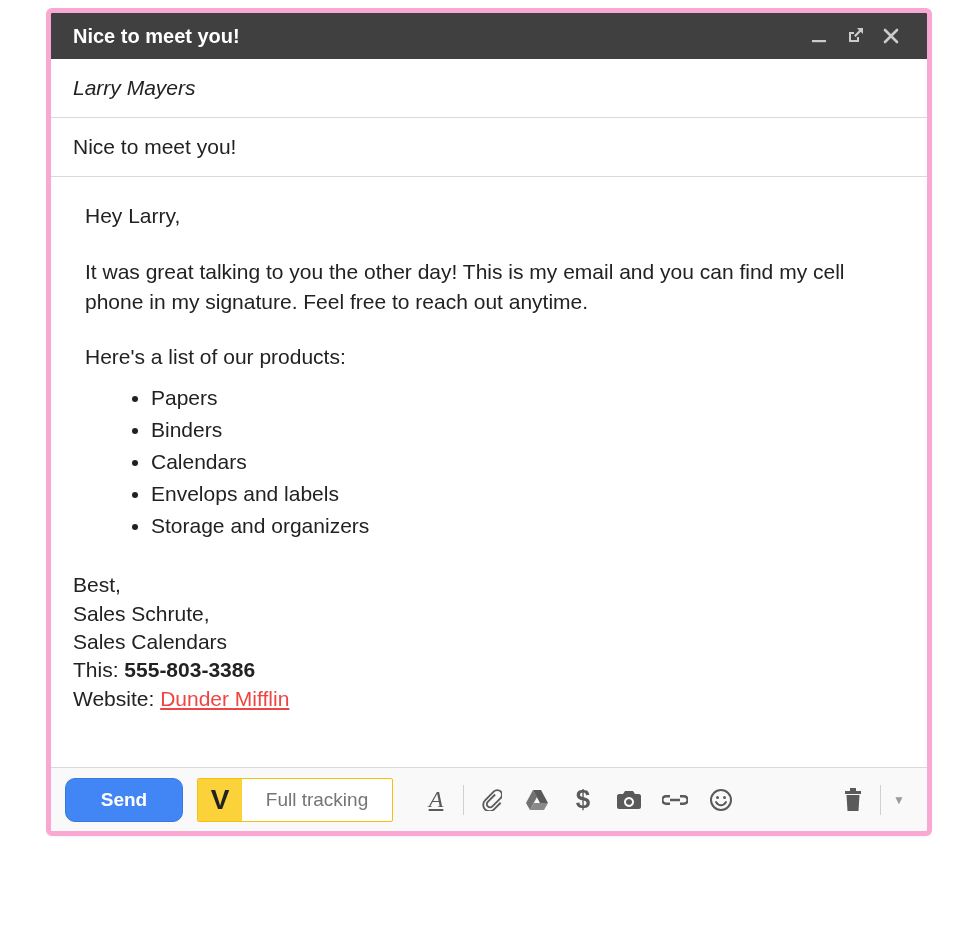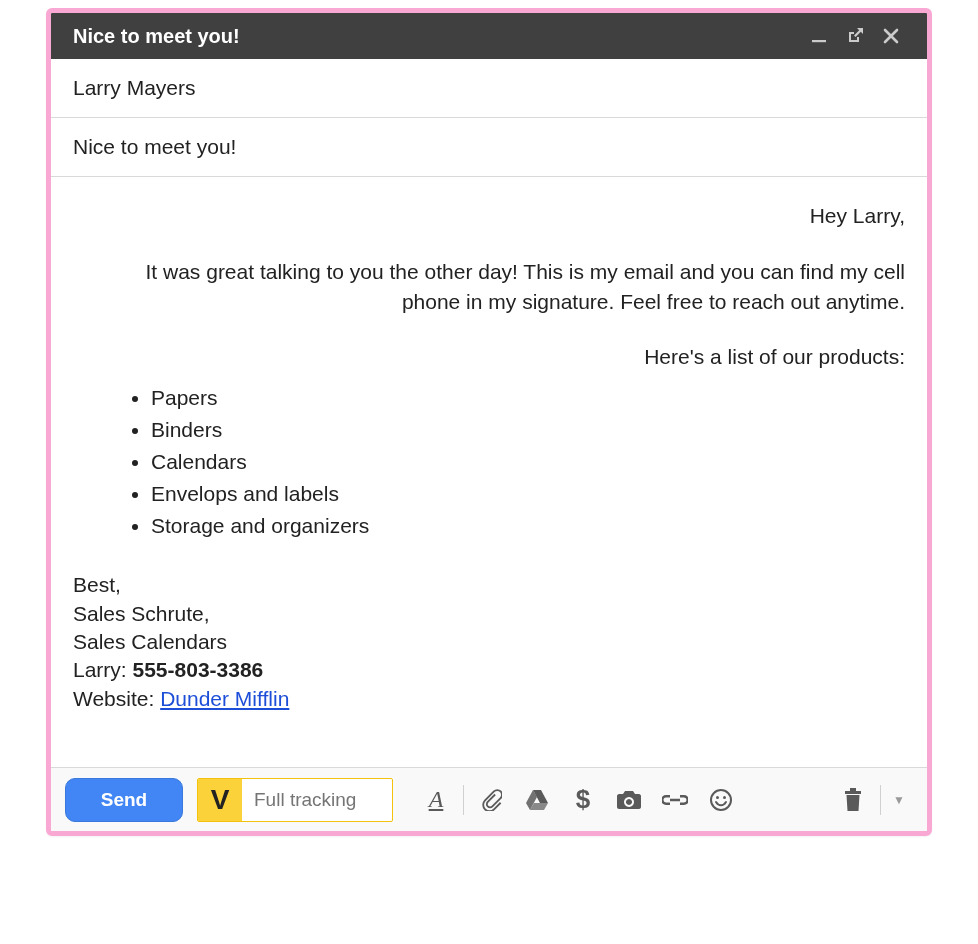--- a/index.html
+++ b/index.html
@@ -35,38 +35,38 @@
     cursor: pointer;
     opacity: .85;
   }
   .titlebar .win-ctrl svg { fill: #e4e4e4; }
   .field {
     border-bottom: 1px solid #d9d9d9;
     padding: 17px 22px 17px 22px;
     font-size: 21px;
     color: #222;
   }
-  .field.to { border-top: 0; }
+  .field.to { border-top: 0; font-style: italic; }
   .body {
     padding: 24px 22px 8px 22px;
     font-size: 21px;
     color: #222;
     line-height: 1.42;
     min-height: 590px;
   }
-  .body p { margin: 0 0 0 12px; text-align: right; }
+  .body p { margin: 0 0 0 12px; }
   .body p.spaced { margin-top: 26px; }
   .body ul {
     margin: 10px 0 0 0;
     padding-left: 78px;
   }
   .body ul li { padding: 1px 0; }
   .sig { margin-top: 30px; line-height: 1.35; }
   .sig .cell-num { font-weight: bold; }
-  .sig a { color: #1d4ed8; text-decoration: underline; }
+  .sig a { color: #ef4444; text-decoration: underline; }
   .toolbar {
     border-top: 1px solid #d9d9d9;
     padding: 10px 14px 10px 14px;
     height: 64px;
     display: flex;
     align-items: center;
     gap: 0;
     background: #f9f9f9;
   }
   .send-btn {
@@ -100,20 +100,21 @@
     font-family: Arial, sans-serif;
   }
   .vocus input {
     border: none; outline: none;
     font-size: 19px;
     padding: 0 12px;
     color: #999;
     width: 150px;
     height: 100%;
     background: transparent;
+    text-align: center;
   }
   .tool-icons {
     display: flex;
     align-items: center;
     margin-left: 20px;
     gap: 0;
     flex: 1;
   }
   .tbtn {
     width: 46px; height: 40px;
@@ -177,21 +178,21 @@
       <li>Papers</li>
       <li>Binders</li>
       <li>Calendars</li>
       <li>Envelops and labels</li>
       <li>Storage and organizers</li>
     </ul>
     <div class="sig">
       <div>Best,</div>
       <div>Sales Schrute,</div>
       <div>Sales Calendars</div>
-      <div><span>Larry: </span><span class="cell-num">555-803-3386</span></div>
+      <div><span>This: </span><span class="cell-num">555-803-3386</span></div>
       <div><span>Website: </span><a href="#">Dunder Mifflin</a></div>
     </div>
   </div>
 
   <div class="toolbar">
     <div class="send-btn">Send</div>
 
     <div class="vocus">
       <div class="v-badge">V</div>
       <input type="text" placeholder="Full tracking" style="">

